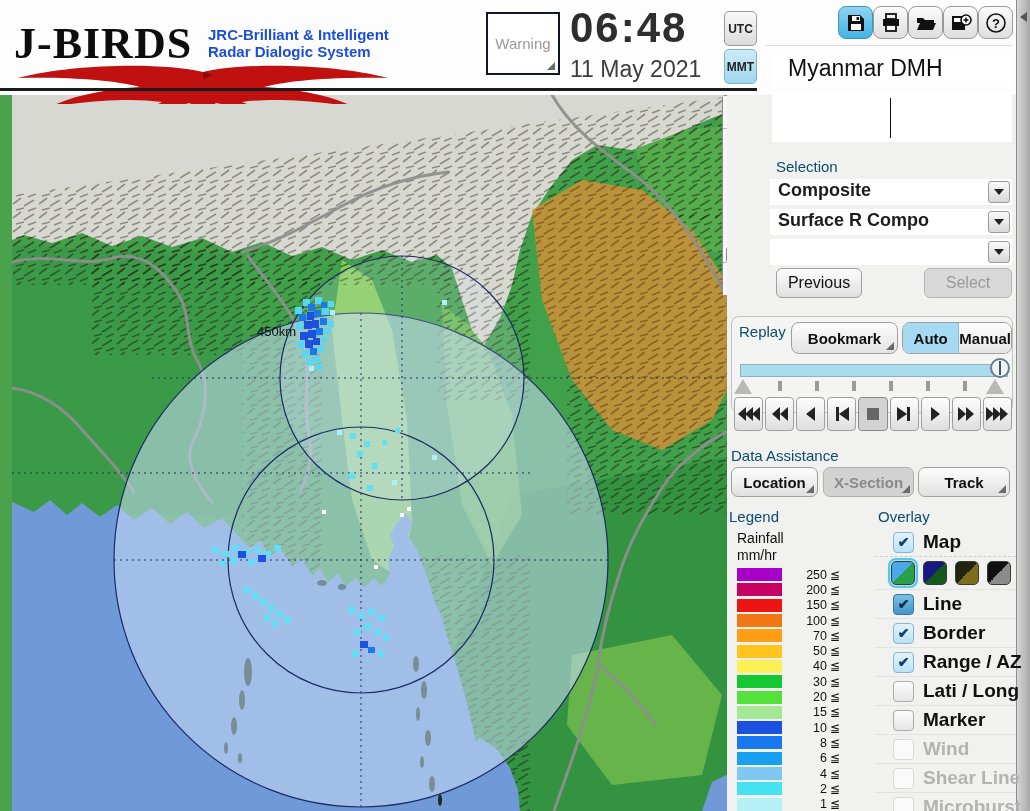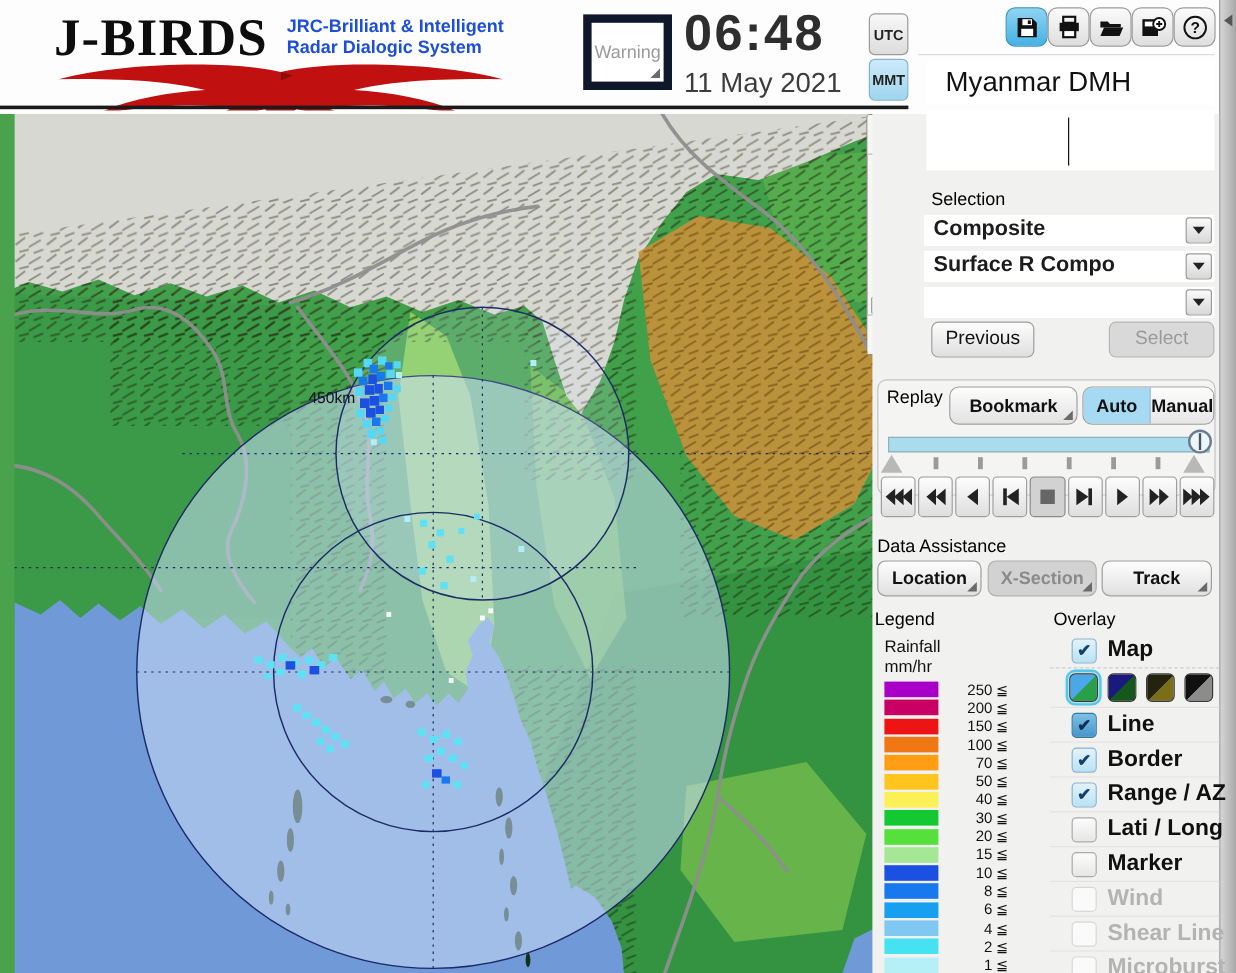--- a/index.html
+++ b/index.html
@@ -2,25 +2,25 @@
 <html><head>
 <meta charset="utf-8">
 <style>
   html,body{margin:0;padding:0;background:#888;}
   *{box-sizing:border-box;font-family:"Liberation Sans",sans-serif;}
   #app{position:relative;width:1030px;height:811px;background:#f1f1ef;overflow:hidden;}
 
   
   #header{position:absolute;left:0;top:0;width:1030px;height:95px;background:#fdfdfd;}
   #header-rule{position:absolute;left:0;top:88px;width:757px;height:3px;background:#1b1b1b;}
-  #logo{position:absolute;left:10px;top:4px;width:400px;height:86px;margin-left:31px;}
+  #logo{position:absolute;left:10px;top:16px;width:400px;height:86px;}
   #logo-title{position:absolute;left:4px;top:2px;font-family:"Liberation Serif",serif;font-weight:bold;font-size:44px;color:#0d0d0d;letter-spacing:1px;}
   #logo-sub{position:absolute;left:198px;top:10px;color:#1d4ed8;font-weight:bold;font-size:15px;line-height:17px;white-space:nowrap;}
   #eagle{position:absolute;left:2px;top:46px;}
-  #warning-btn{position:absolute;left:486px;top:12px;width:74px;height:63px;background:#fff;border:7px solid #0f172a;color:#9a9a9a;font-size:15px;display:flex;align-items:center;justify-content:center;}
+  #warning-btn{position:absolute;left:486px;top:12px;width:74px;height:63px;background:#fff;border:2px solid #0f172a;color:#9a9a9a;font-size:15px;display:flex;align-items:center;justify-content:center;}
   .grip{position:absolute;right:3px;bottom:3px;width:0;height:0;border-left:8px solid transparent;border-bottom:8px solid #6a6a6a;}
   #clock-time{position:absolute;left:570px;top:4px;font-size:42px;font-weight:bold;color:#2e2e2e;letter-spacing:2px;}
   #clock-date{position:absolute;left:570px;top:56px;font-size:23px;color:#3c3c3c;}
   .tzbtn{position:absolute;left:724px;width:33px;height:35px;border:1px solid #9a9a9a;border-radius:5px;font-size:12px;font-weight:bold;display:flex;align-items:center;justify-content:center;color:#222;}
   #utc-btn{top:11px;background:linear-gradient(#f8f8f8,#dcdcdc);}
   #mmt-btn{top:49px;background:linear-gradient(#cdeaf8,#9fd6ef);border-color:#7fb4cc;}
   .toolbtn{position:absolute;top:6px;width:35px;height:33px;border:1px solid #9a9a9a;border-radius:8px;background:linear-gradient(#fbfbfb,#dedede);display:flex;align-items:center;justify-content:center;}
   .toolbtn.active{background:linear-gradient(#8ed4f2,#45b2e4);border-color:#3a93c2;}
   #panel-strip{position:absolute;left:1016px;top:0;width:14px;height:811px;background:linear-gradient(90deg,#d6d6d6,#a8a8a8);border-left:1px solid #8d8d8d;}
   #strip-arrow{position:absolute;left:3px;top:12px;width:0;height:0;border-top:5px solid transparent;border-bottom:5px solid transparent;border-right:7px solid #555;}
@@ -34,21 +34,21 @@
   #ztrack{position:absolute;left:16px;top:38px;width:2px;height:122px;background:#9a9a9a;}
   #zhandle{position:absolute;left:3px;top:151px;width:28px;height:15px;background:linear-gradient(#fff,#c9c9c9);border:1px solid #8a8a8a;border-radius:2px;}
 
   
   #panel{position:absolute;left:727px;top:95px;width:289px;height:716px;background:#f1f1ef;}
   #tb-sep{position:absolute;left:765px;top:45px;width:247px;height:1px;background:#dcdcdc;}
   .wbox{position:absolute;left:772px;width:240px;background:#fff;}
   #site-title{top:50px;height:37px;font-size:23px;color:#111;display:flex;align-items:center;padding-left:16px;}
   #site-list{top:92px;height:50px;}
   #cursor-line{position:absolute;left:118px;top:6px;width:1px;height:40px;background:#111;}
-  .sect-label{position:absolute;font-size:15px;color:#000000;}
+  .sect-label{position:absolute;font-size:15px;color:#0c4a6e;}
   .dd-row{position:absolute;left:770px;width:242px;height:26px;background:#fff;}
   .dd-text{position:absolute;left:8px;top:1px;font-size:18px;font-weight:bold;color:#1c1c1c;}
   .dd-btn{position:absolute;right:2px;top:2px;width:22px;height:22px;border:1px solid #9a9a9a;border-radius:3px;background:linear-gradient(#fafafa,#d8d8d8);display:flex;align-items:center;justify-content:center;}
   .dd-car{width:0;height:0;border-left:5px solid transparent;border-right:5px solid transparent;border-top:6px solid #222;}
   .pbtn{position:absolute;height:30px;border:1px solid #9f9f9f;border-radius:6px;background:linear-gradient(#fdfdfd,#dfdfdf);font-size:16px;color:#111;display:flex;align-items:center;justify-content:center;}
   .pbtn.disabled{background:#d9d9d9;color:#9a9a9a;border-color:#b5b5b5;}
 
   #replay-box{position:absolute;left:731px;top:316px;width:282px;height:97px;border:1px solid #c3c3c3;border-radius:8px;background:#f4f4f2;}
   #bookmark-btn{position:absolute;left:59px;top:5px;width:107px;height:32px;border:1px solid #9f9f9f;border-radius:8px;background:linear-gradient(#fdfdfd,#e2e2e2);font-size:15px;font-weight:bold;color:#111;display:flex;align-items:center;justify-content:center;}
   #automan{position:absolute;left:170px;top:5px;width:110px;height:32px;border:1px solid #9f9f9f;border-radius:8px;overflow:hidden;display:flex;}

